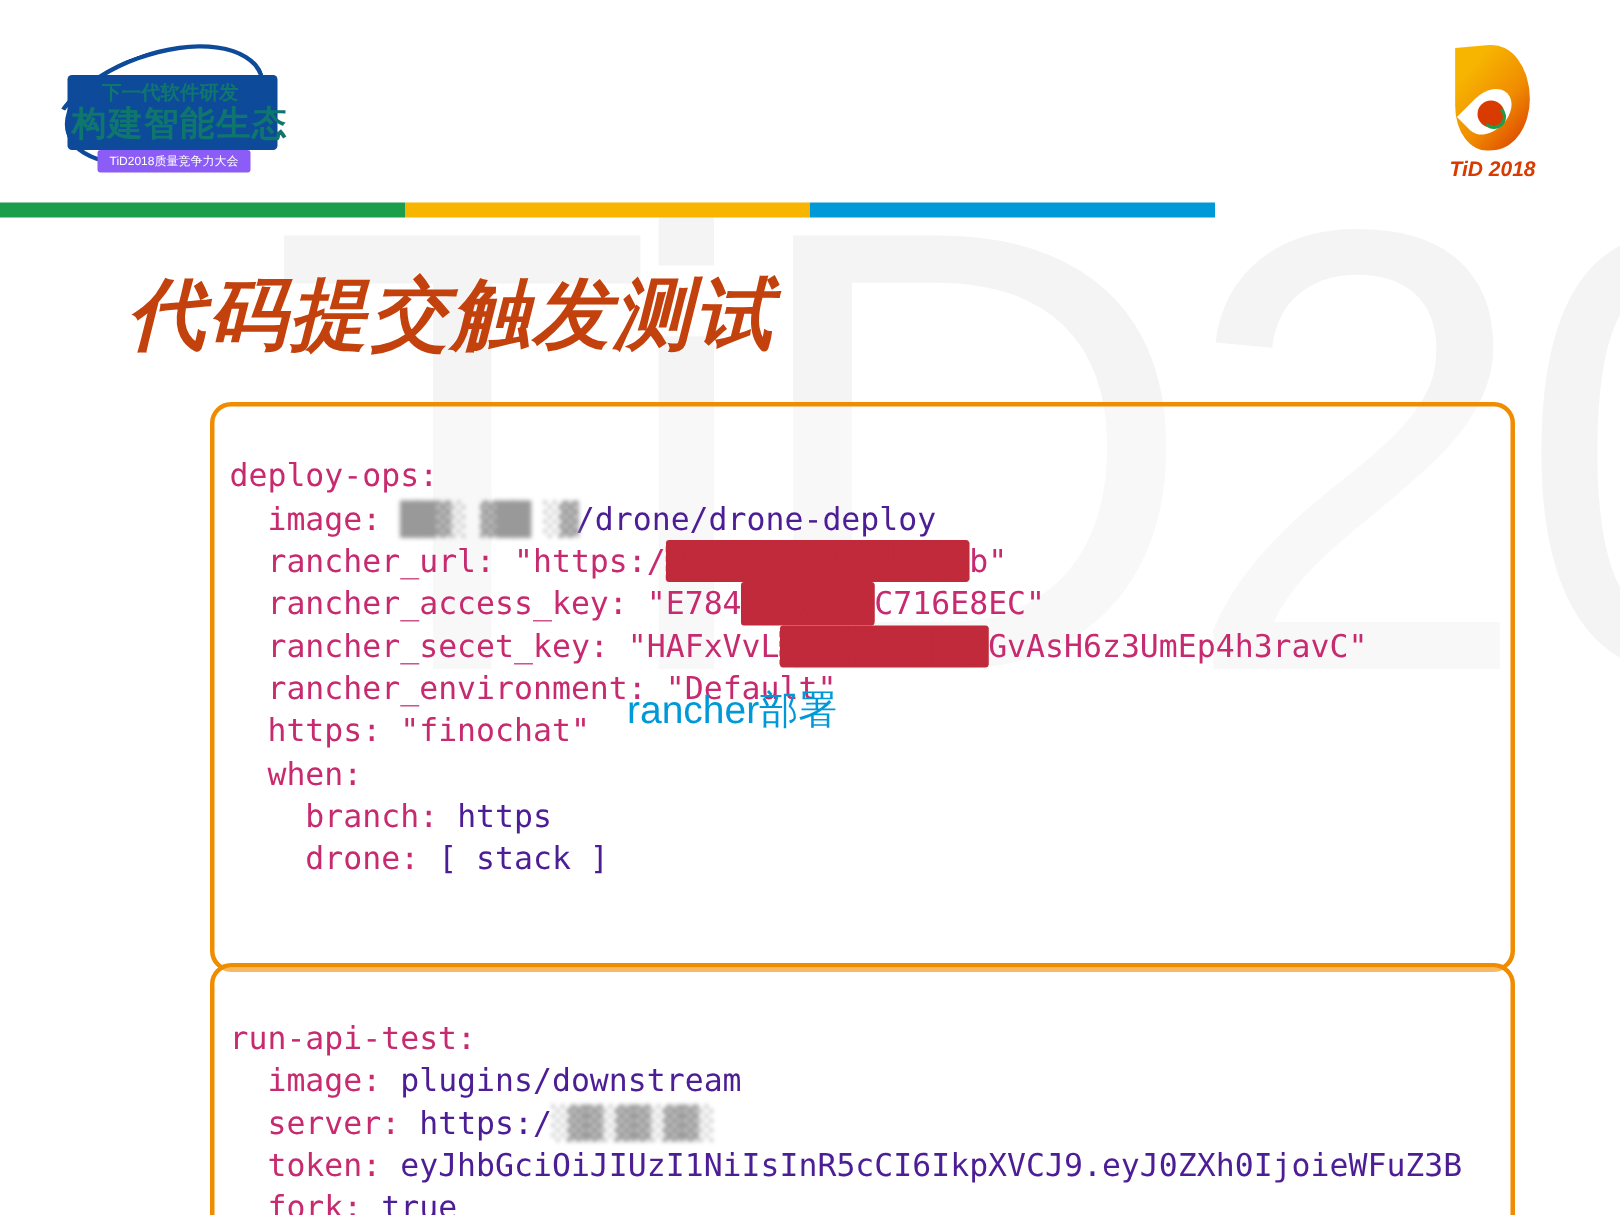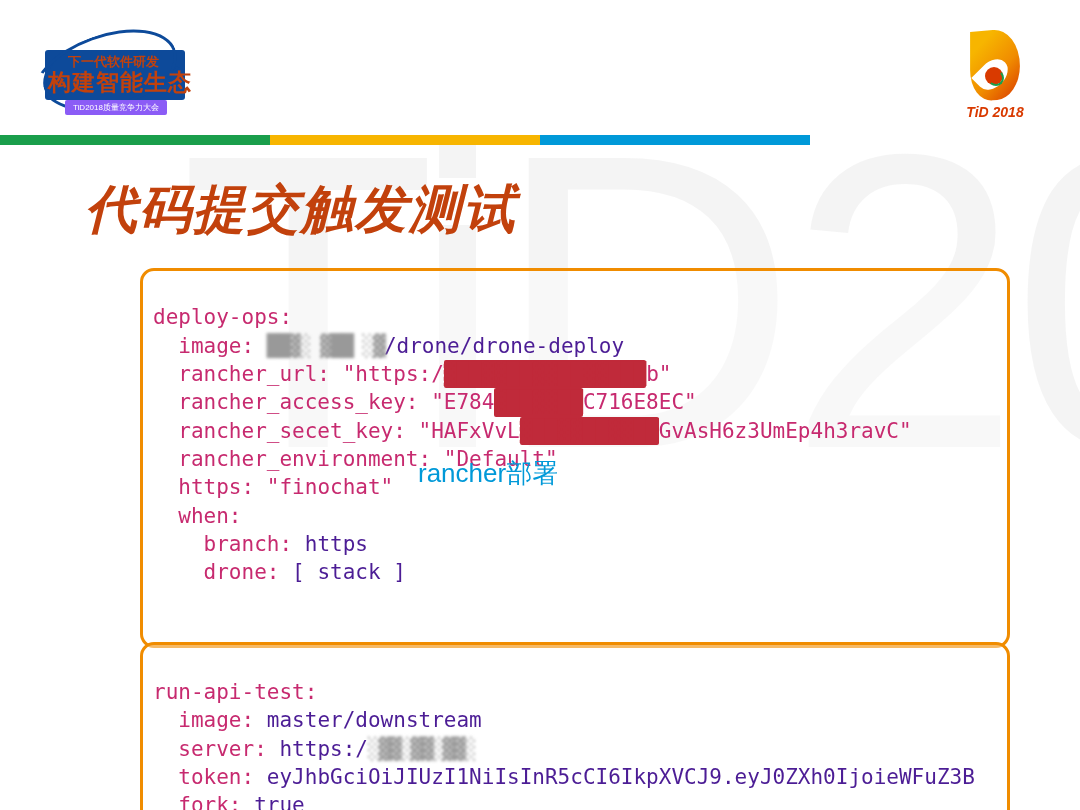--- a/index.html
+++ b/index.html
@@ -18,21 +18,21 @@
   .logo-left {
     position: absolute;
     top: 25px;
     left: 30px;
     width: 170px;
     height: 95px;
   }
   .arc { position:absolute; border:3px solid #0d4a9a; border-radius:50%; }
   .arc1 { top:0; left:10px; width:150px; height:80px; border-top-color:transparent; border-right-color:transparent; transform:rotate(-20deg); }
   .arc2 { top:10px; left:0px; width:150px; height:80px; border-bottom-color:transparent; border-left-color:transparent; transform:rotate(-20deg); }
-  .logo-txt { position:absolute; color:#c2410c; font-weight:bold; }
+  .logo-txt { position:absolute; color:#0f766e; font-weight:bold; }
   .lt1 { top:28px; left:38px; font-size:13px; }
   .lt2 { top:42px; left:18px; font-size:23px; letter-spacing:1px;}
   .lt-ribbon { position:absolute; top:75px; left:35px; background:#8b5cf6; color:#fff; font-size:8px; padding:2px 8px; border-radius:2px;}
   .logo-backing { position:absolute; top:25px; left:15px; width:140px; height:50px; background:#0d4a9a; border-radius:3px; z-index:-1;}
   .logo-right {
     position: absolute;
     top: 25px;
     right: 45px;
     width: 80px;
     text-align: center;
@@ -177,21 +177,21 @@
   <span class="k">rancher_environment:</span> <span class="s">"Default"</span>
   <span class="k">https:</span> <span class="s">"finochat"</span>
   <span class="k">when:</span>
     <span class="k">branch:</span> <span class="v">https</span>
     <span class="k">drone:</span> <span class="v">[ stack ]</span>
     <div class="annot annot1">rancher部署</div>
   </div>
 
   <div class="code-box box2">
 <span class="k">run-api-test:</span>
-  <span class="k">image:</span> <span class="v">master/downstream</span>
+  <span class="k">image:</span> <span class="v">plugins/downstream</span>
   <span class="k">server:</span> <span class="v">https:/</span><span class="greyblock">░▓▓░▓▓░▓▓░</span>
   <span class="k">token:</span> <span class="v">eyJhbGciOiJIUzI1NiIsInR5cCI6IkpXVCJ9.eyJ0ZXh0IjoieWFuZ3B</span>
   <span class="k">fork:</span> <span class="v">true</span>
   
     
   
      
   </div>
 
 </div>

